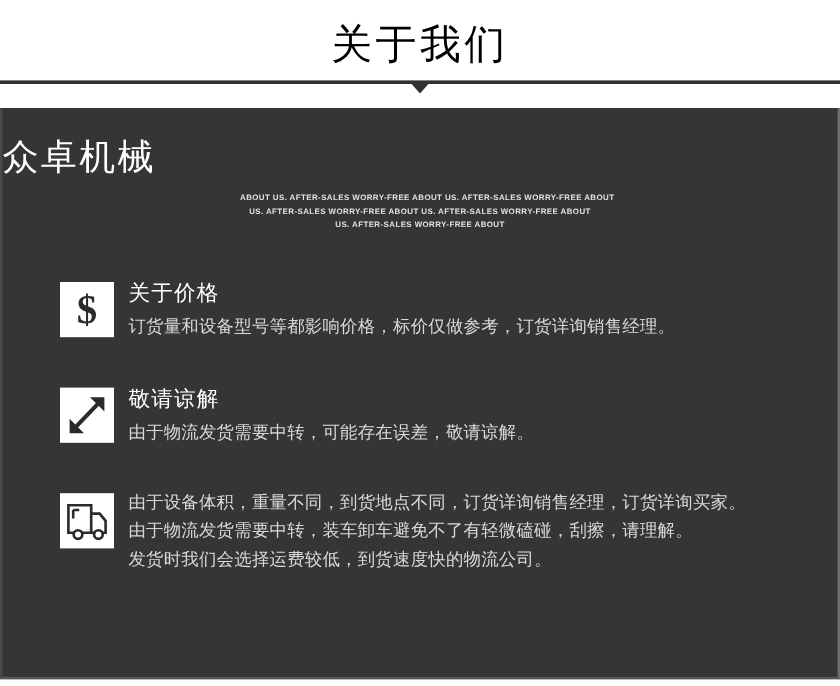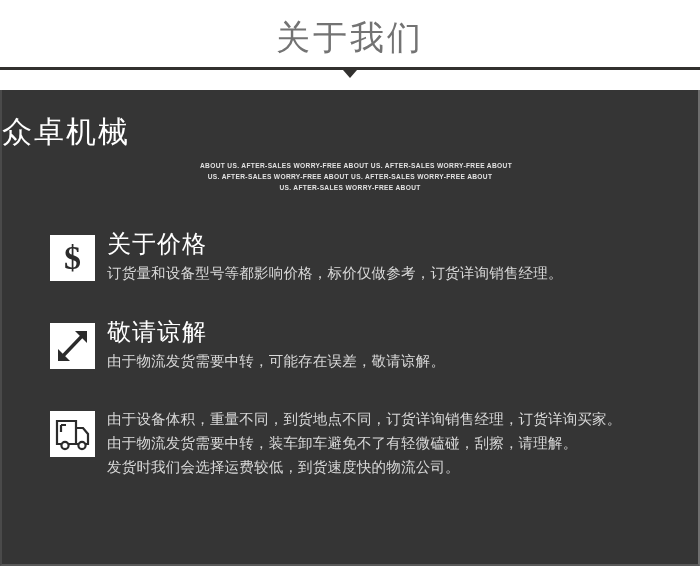--- a/index.html
+++ b/index.html
@@ -22,21 +22,21 @@
     height: 90px;
     background: #ffffff;
     box-sizing: border-box;
   }
   .header-title {
     position: absolute;
     left: 0;
     right: 0;
     top: 16px;
     text-align: center;
-    color: #737373;
+    color: #000000;
     font-size: 34px;
     line-height: 42px;
     letter-spacing: 3px;
     font-weight: 400;
     white-space: nowrap;
   }
   .header-rule {
     position: absolute;
     left: 0;
     right: 0;
@@ -108,21 +108,21 @@
     top: 4px;
     width: 45px;
     height: 46px;
     background: #ffffff;
     box-sizing: border-box;
   }
   .feature-icon svg { display: block; }
 
   .feature-title {
     color: #ffffff;
-    font-size: 24px;
+    font-size: 18px;
     line-height: 26px;
     letter-spacing: 1px;
     margin: 0 0 4px 0;
     white-space: nowrap;
   }
   .feature-body {
     color: #d9d9d9;
     font-size: 14.5px;
     line-height: 24px;
     letter-spacing: 0.2px;

